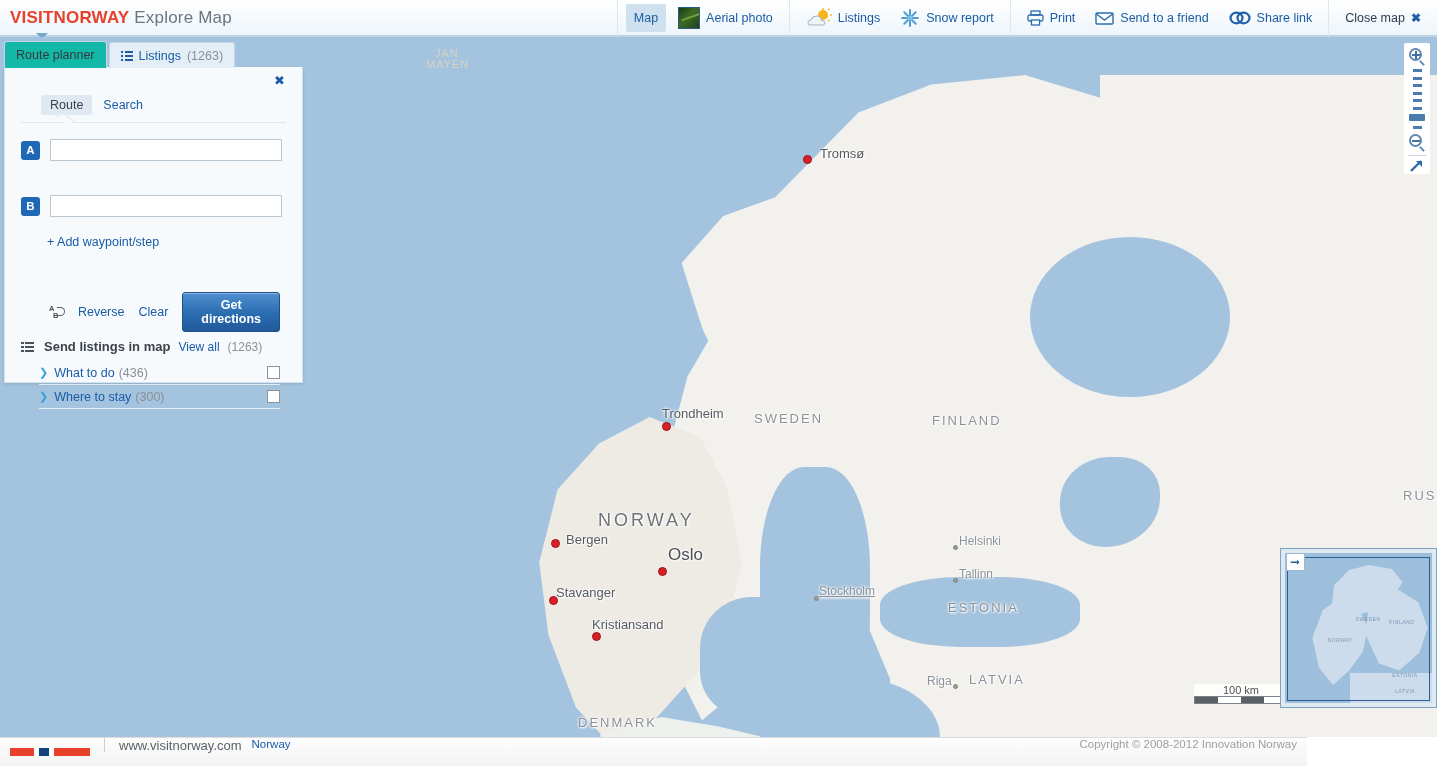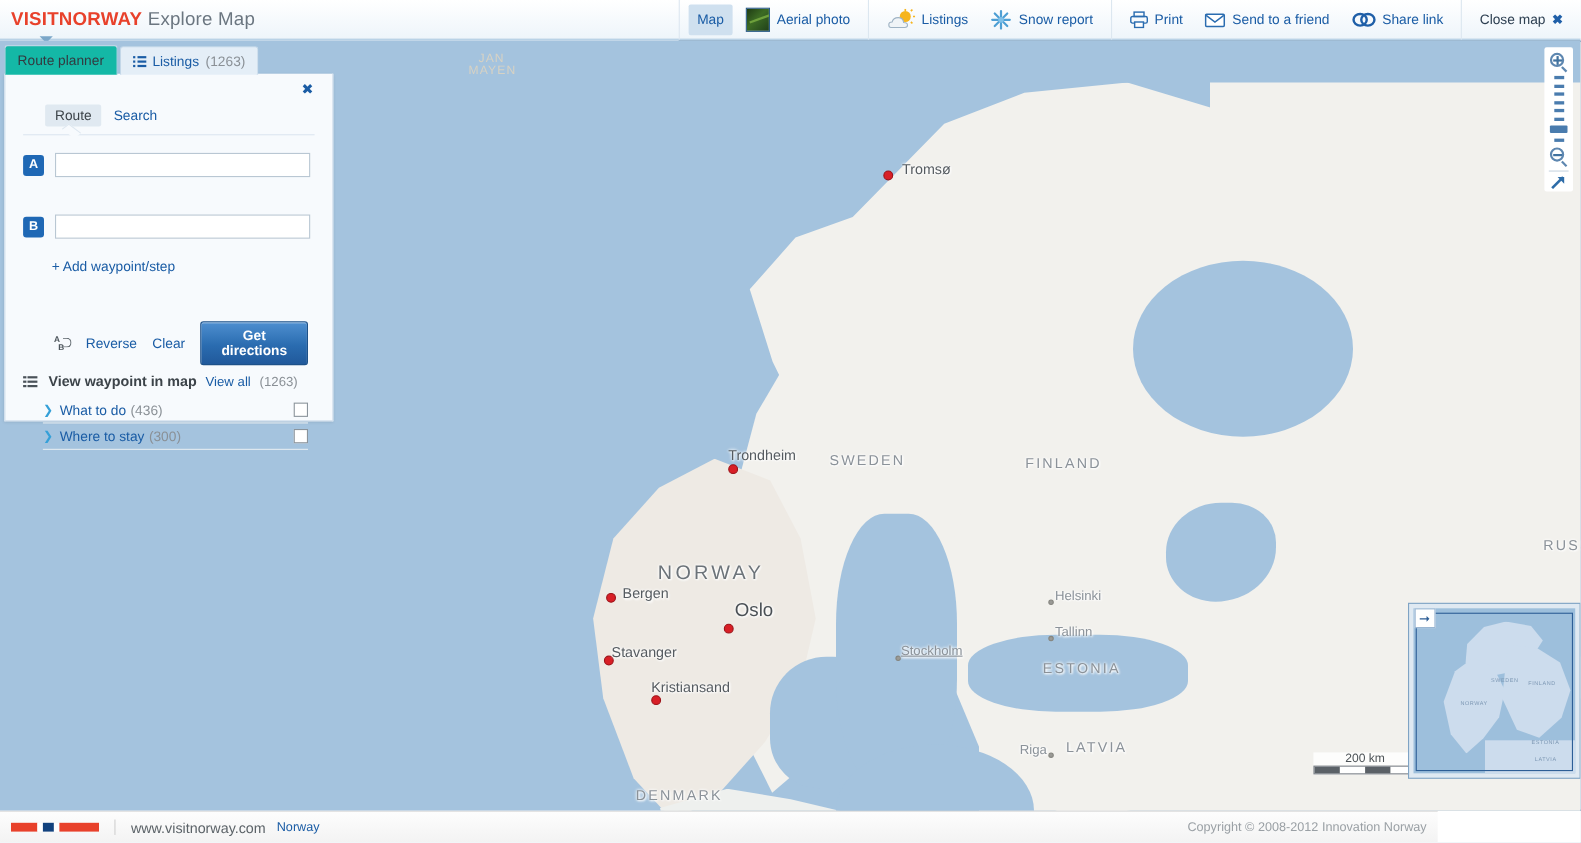--- a/index.html
+++ b/index.html
@@ -179,21 +179,21 @@
   }
   .cat .chev { color: #35a0d8; font-size: 11px; margin-right: 6px; }
   .cat .nm { color: #1a5ca5; cursor: pointer; }
   .cat .cn { color: #8a9096; margin-left: 4px; }
   .cat .cb { margin-left: auto; width: 13px; height: 13px; border: 1px solid #8b949c; background: #fff; cursor: pointer; }
 
   
   .footer {
     position: absolute; left: 0; bottom: 0; width: 1307px; height: 29px;
     background: linear-gradient(180deg,#fdfdfd 0%,#f3f3f3 100%);
-    border-top: 1px solid #dcdcdc; display: flex; align-items: center;
+    border-top: 1px solid #dcdcdc; display: flex; 
   }
   .flag { margin-left: 10px; display: flex; align-items: center; }
   .flag i { height: 8px; display: block; }
   .flag i:nth-child(1){ width: 24px; background:#e8412b }
   .flag i:nth-child(2){ width: 5px; background:#fff }
   .flag i:nth-child(3){ width: 10px; background:#12427e }
   .flag i:nth-child(4){ width: 5px; background:#fff }
   .flag i:nth-child(5){ width: 36px; background:#e8412b }
   .fsep { width: 1px; height: 14px; background: #cfcfcf; margin: 0 14px; }
   .fsite { font-size: 13px; color: #5c6368; }
@@ -390,21 +390,21 @@
       <div class="zdiv"></div>
       <div class="zexpand">
         <svg width="18" height="16" viewBox="0 0 18 16">
           <path d="M3 13 L13 3" stroke="#2d6ca8" stroke-width="2.4"></path>
           <path d="M8 3 L14 3 L14 9 Z" fill="#2d6ca8"></path>
         </svg>
       </div>
     </div>
 
     <div class="scale">
-      <div class="txt">200 km</div>
+      <div class="txt">100 km</div>
       <div class="bar">
         <i></i>
           <i></i>
           <i></i>
           <i></i>
       </div>
     </div>
 
     <div class="minimap">
       <div class="inner">
@@ -485,21 +485,21 @@
 
     <div class="vl-head">
       <span class="vl-icon">
           <i></i>
           <i></i>
           <i></i>
           <b></b>
           <b></b>
           <b></b>
         </span>
-      <span class="t">View waypoint in map</span>
+      <span class="t">Send listings in map</span>
       <span class="va">View all</span>
       <span class="cn">(1263)</span>
     </div>
 
     <div class="cat-list">
       <div class="cat">
         <span class="chev">❯</span>
         <span class="nm">What to do</span>
         <span class="cn">(436)</span>
         <span class="cb"></span>

